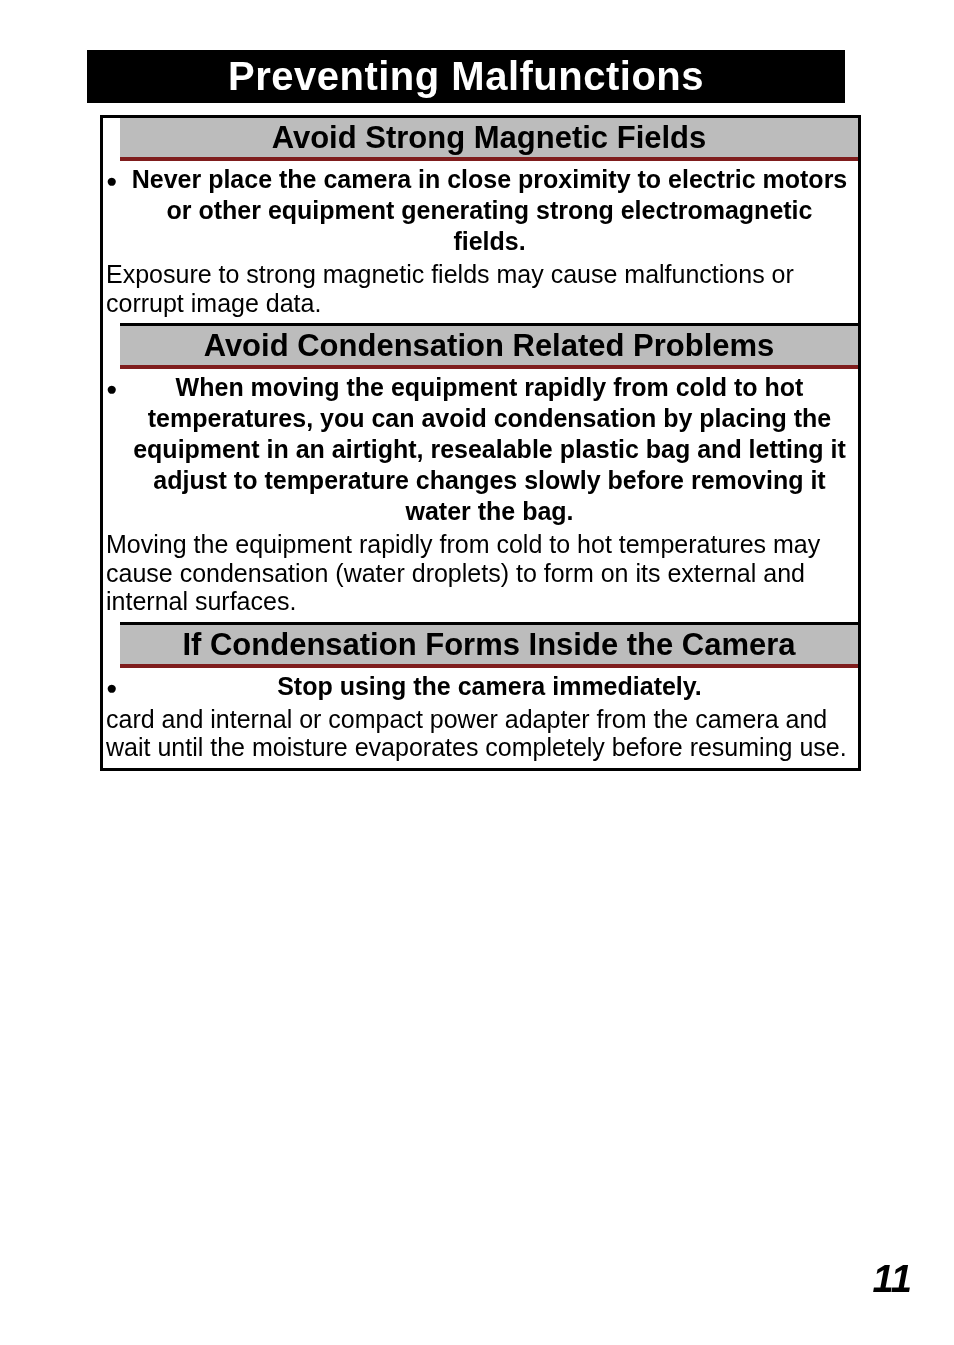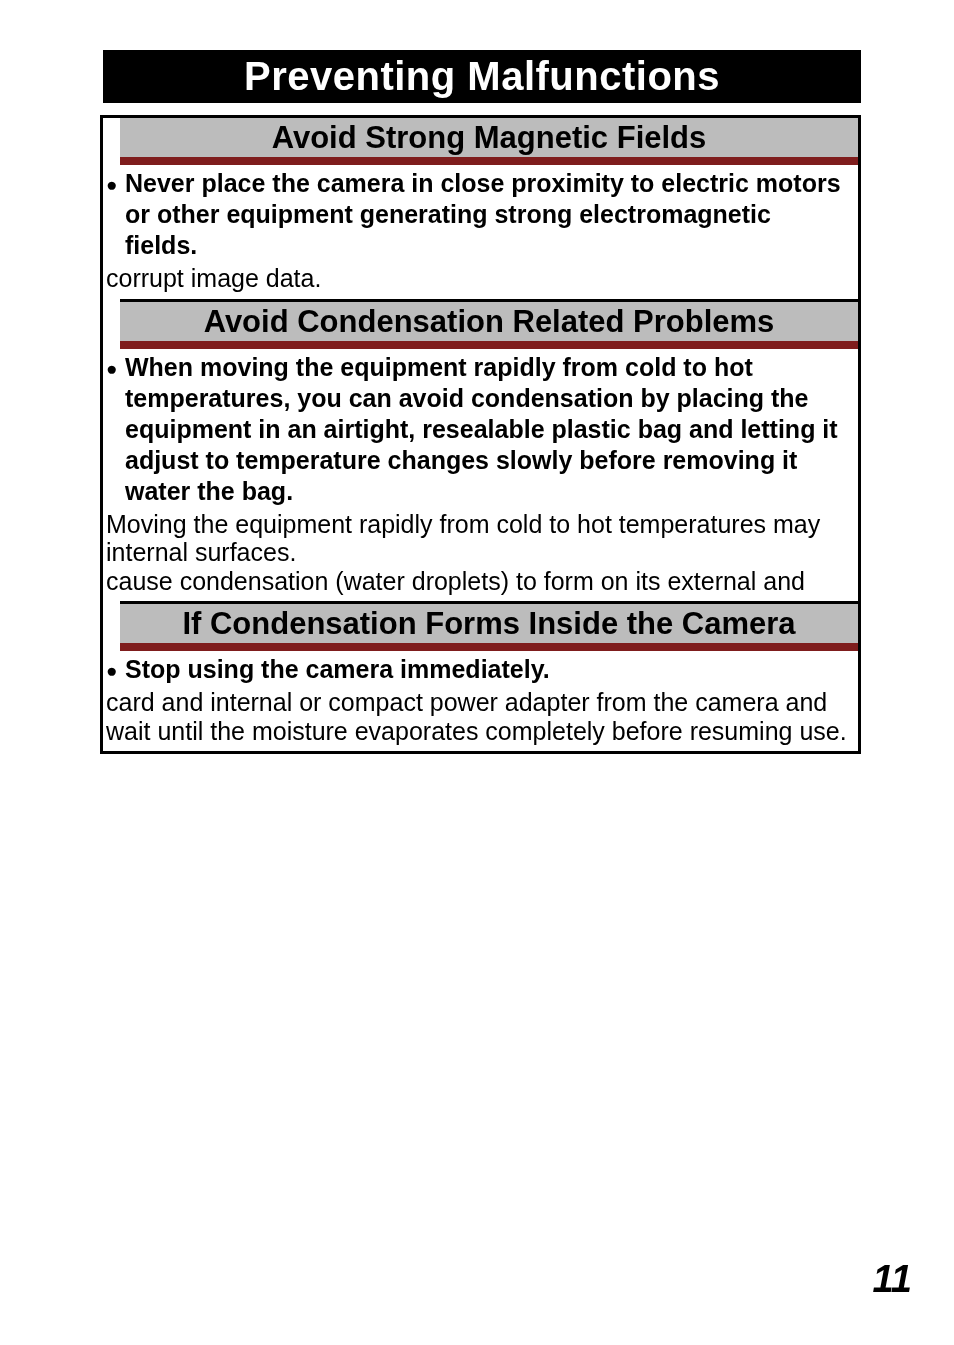--- a/index.html
+++ b/index.html
@@ -6,21 +6,21 @@
   html,body { width:954px; height:1345px; }
   body {
     position:relative;
     background:#ffffff;
     color:#000000;
     font-family:"Liberation Sans", sans-serif;
     overflow:hidden;
   }
   .title-bar {
     position:absolute;
-    left:103px; top:50px;
+    left:87px; top:50px;
     width:758px; height:53px;
     background:#000000;
     color:#ffffff;
     font-weight:bold;
     font-size:40px;
     line-height:52px;
     text-align:center;
     letter-spacing:0.5px;
   }
   .panel {
@@ -30,21 +30,21 @@
     border:3px solid #000000;
     background:#ffffff;
   }
   .sec-header {
     background:#bcbcbc;
     font-weight:bold;
     font-size:31px;
     line-height:39px;
     text-align:center;
     border-top:3px solid #000000;
-    border-bottom:8px solid #7f1d1d;
+    border-bottom:4px solid #7f1d1d;
     margin-left:17px;
   }
   .sec-header:first-child { border-top:none; }
   .sec-body {
     padding:3px 4px 6px 3px;
     font-size:25px;
     background:#ffffff;
   }
   .bullet-para {
     position:relative;
@@ -53,20 +53,21 @@
   }
   .bullet {
     position:absolute;
     left:0; top:1px;
     font-size:19px;
     line-height:31px;
   }
   .bline {
     line-height:31px;
     white-space:nowrap;
+    text-align:center;
   }
   .plain-para { margin-top:3px; }
   .pline {
     line-height:28.5px;
     white-space:nowrap;
   }
   .page-num {
     position:absolute;
     top:1258px; right:42px;
     font-size:38px;
@@ -83,38 +84,39 @@
 
   <div class="sec-header">Avoid Strong Magnetic Fields</div>
   <div class="sec-body">
     <div class="bullet-para">
       <span class="bullet">●</span>
       <div class="bline">Never place the camera in close proximity to electric motors</div>
       <div class="bline">or other equipment generating strong electromagnetic</div>
       <div class="bline">fields.</div>
     </div>
     <div class="plain-para">
+      <div class="pline">Exposure to strong magnetic fields may cause malfunctions or</div>
       <div class="pline">corrupt image data.</div>
     </div>
   </div>
 
   <div class="sec-header">Avoid Condensation Related Problems</div>
   <div class="sec-body">
     <div class="bullet-para">
       <span class="bullet">●</span>
       <div class="bline">When moving the equipment rapidly from cold to hot</div>
       <div class="bline">temperatures, you can avoid condensation by placing the</div>
       <div class="bline">equipment in an airtight, resealable plastic bag and letting it</div>
       <div class="bline">adjust to temperature changes slowly before removing it</div>
       <div class="bline">water the bag.</div>
     </div>
     <div class="plain-para">
       <div class="pline">Moving the equipment rapidly from cold to hot temperatures may</div>
+      <div class="pline">cause condensation (water droplets) to form on its external and</div>
       <div class="pline">internal surfaces.</div>
-      <div class="pline">cause condensation (water droplets) to form on its external and</div>
     </div>
   </div>
 
   <div class="sec-header">If Condensation Forms Inside the Camera</div>
   <div class="sec-body">
     <div class="bullet-para">
       <span class="bullet">●</span>
       <div class="bline">Stop using the camera immediately.</div>
     </div>
     <div class="plain-para">

